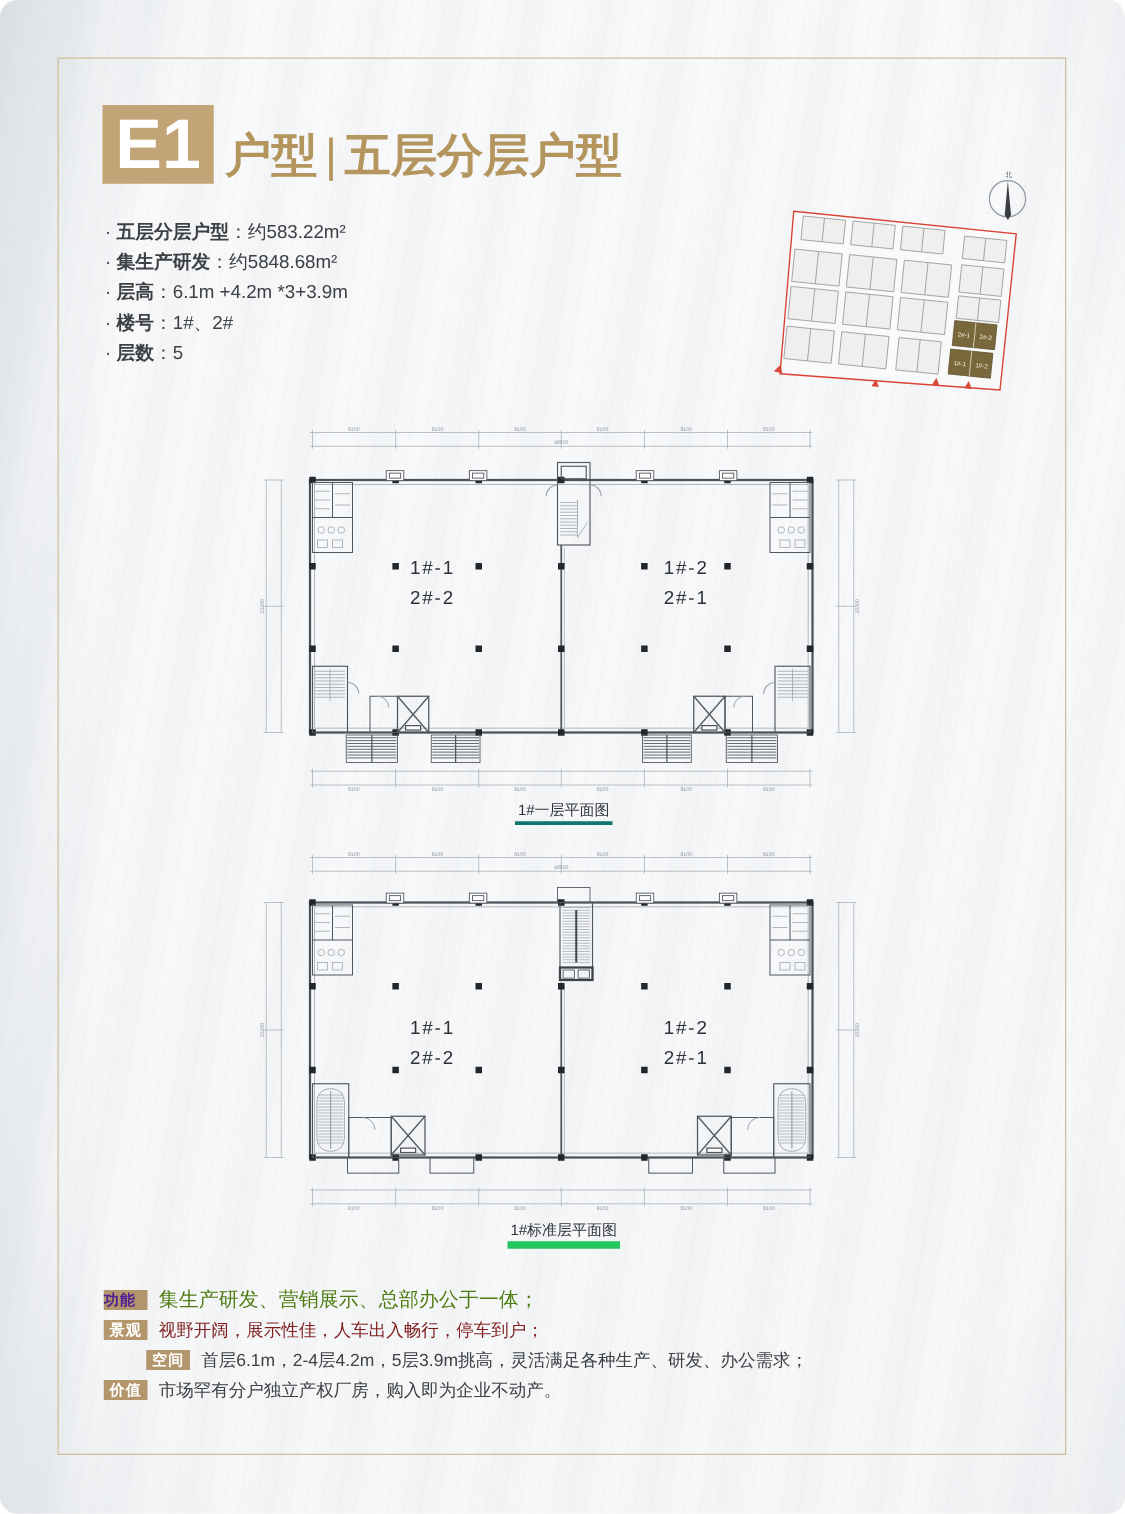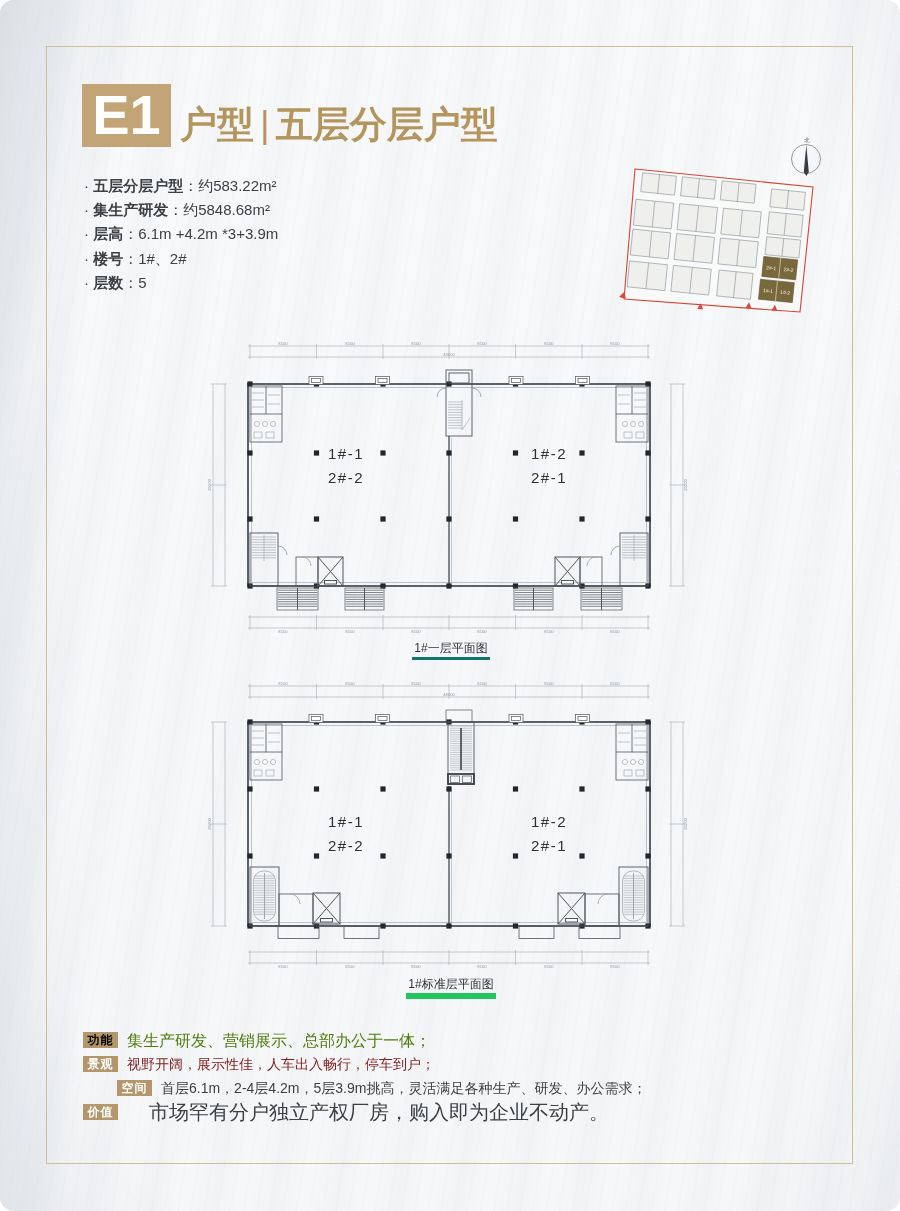--- a/index.html
+++ b/index.html
@@ -690,31 +690,31 @@
 
 <text x="349" y="147" font-size="15" letter-spacing="1.5" fill="#2e3237" text-anchor="middle">1#-2</text>
 
 <text x="349" y="171" font-size="15" letter-spacing="1.5" fill="#2e3237" text-anchor="middle">2#-1</text>
 </svg>
 
   <div class="abs" style="left:351px;top:976px;width:200px;text-align:center;font-size:12px;color:#2f3338;">
     <span style="border-bottom:6px solid #22c55e;padding:0 2px 2px;">1#标准层平面图</span></div>
 
   <div class="abs" style="left:83px;top:1032px;width:620px;height:16px;">
-    <span style="position:absolute;left:0;top:0;width:35px;height:16px;background:#b3966b;color:#000000;font-size:12px;font-weight:700;text-align:center;line-height:16px;letter-spacing:1px;">功能</span>
+    <span style="position:absolute;left:0;top:0;width:35px;height:16px;background:#b3966b;color:#4c1d95;font-size:12px;font-weight:700;text-align:left;line-height:16px;letter-spacing:1px;">功能</span>
     <span style="position:absolute;left:44px;top:0;font-size:16px;color:#4d7c0f;line-height:17px;white-space:nowrap;">集生产研发、营销展示、总部办公于一体；</span>
   </div>
 
   <div class="abs" style="left:83px;top:1056px;width:620px;height:16px;">
     <span style="position:absolute;left:0;top:0;width:35px;height:16px;background:#b3966b;color:#fff;font-size:12px;font-weight:700;text-align:center;line-height:16px;letter-spacing:1px;">景观</span>
     <span style="position:absolute;left:44px;top:0;font-size:14px;color:#7f1d1d;line-height:17px;white-space:nowrap;">视野开阔，展示性佳，人车出入畅行，停车到户；</span>
   </div>
 
   <div class="abs" style="left:83px;top:1080px;width:640px;height:16px;margin-left:34px;">
     <span style="position:absolute;left:0;top:0;width:35px;height:16px;background:#b3966b;color:#fff;font-size:12px;font-weight:700;text-align:center;line-height:16px;letter-spacing:1px;">空间</span>
     <span style="position:absolute;left:44px;top:0;font-size:14px;color:#3e4144;line-height:17px;white-space:nowrap;">首层6.1m，2-4层4.2m，5层3.9m挑高，灵活满足各种生产、研发、办公需求；</span>
   </div>
 
   <div class="abs" style="left:83px;top:1104px;width:620px;height:16px;padding-left:16px;">
     <span style="position:absolute;left:0;top:0;width:35px;height:16px;background:#b3966b;color:#fff;font-size:12px;font-weight:700;text-align:center;line-height:16px;letter-spacing:1px;">价值</span>
-    <span style="position:absolute;left:44px;top:0;font-size:20px;color:#3e4144;line-height:17px;white-space:nowrap;margin-left:22px;">市场罕有分户独立产权厂房，购入即为企业不动产。</span>
+    <span style="position:absolute;left:44px;top:0;font-size:14px;color:#3e4144;line-height:17px;white-space:nowrap;">市场罕有分户独立产权厂房，购入即为企业不动产。</span>
   </div>
 </div>
 
 </body></html>

